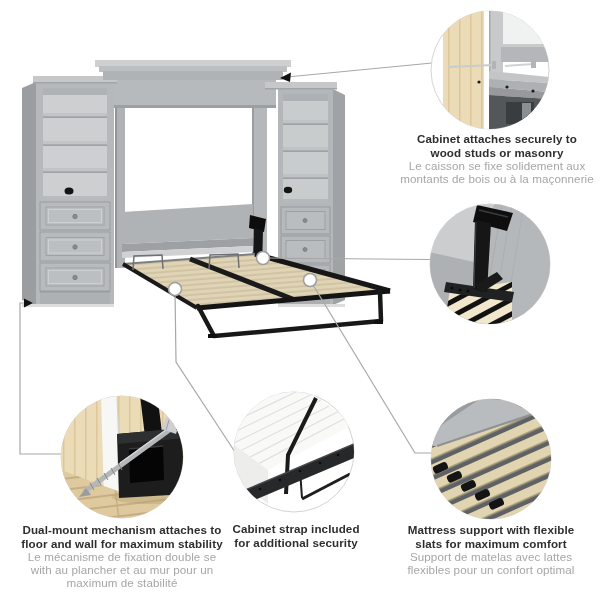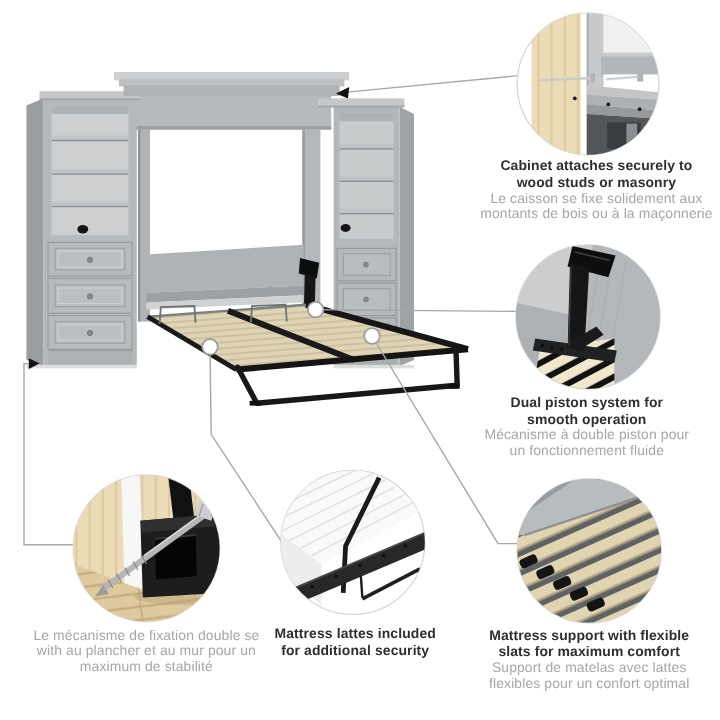--- a/index.html
+++ b/index.html
@@ -314,35 +314,31 @@
   </g>
 </svg>
 
   <div class="caption" style="left:497px;top:132px;width:216px">
     <span class="cap-title">Cabinet attaches securely to
 wood studs or masonry</span>
     <span class="cap-sub">Le caisson se fixe solidement aux
 montants de bois ou à la maçonnerie</span>
   </div>
 
-  <div class="caption" style="left:489px;top:329px;width:220px">
-    <span class="cap-title">Dual piston system for
-smooth operation</span>
-    <span class="cap-sub">Mécanisme à double piston pour
-un fonctionnement fluide</span>
-  </div>
 
   <div class="caption" style="left:122px;top:523px;width:230px">
+    <span class="cap-title">Dual-mount mechanism attaches to
+floor and wall for maximum stability</span>
     <span class="cap-sub">Le mécanisme de fixation double se
 with au plancher et au mur pour un
 maximum de stabilité</span>
   </div>
 
   <div class="caption" style="left:296px;top:522px;width:220px">
-    <span class="cap-title">Mattress lattes included
+    <span class="cap-title">Cabinet strap included
 for additional security</span>
   </div>
 
   <div class="caption" style="left:491px;top:523px;width:226px">
     <span class="cap-title">Mattress support with flexible
 slats for maximum comfort</span>
     <span class="cap-sub">Support de matelas avec lattes
 flexibles pour un confort optimal</span>
   </div>
 

